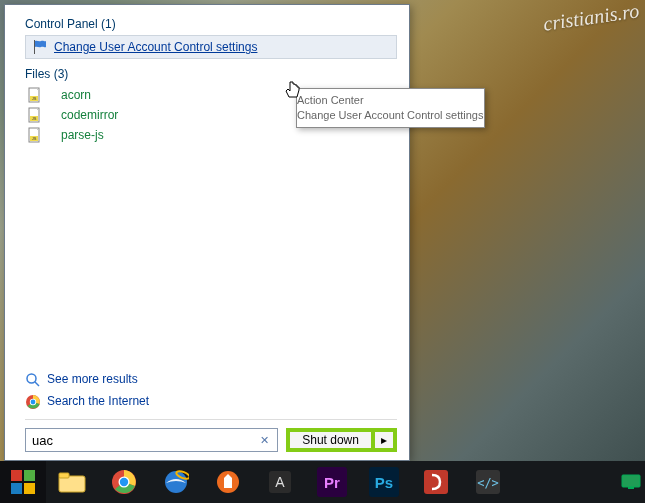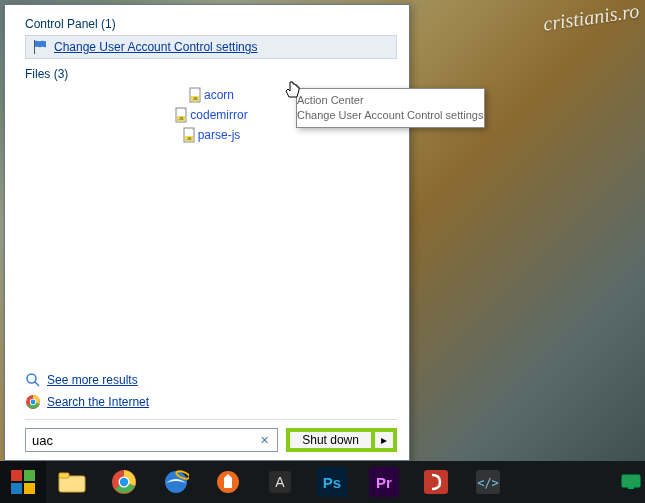--- a/index.html
+++ b/index.html
@@ -5,26 +5,26 @@
   * { box-sizing: border-box; }
   html, body { margin: 0; padding: 0; width: 645px; height: 503px; font-family: "Segoe UI", Tahoma, sans-serif; font-size: 12px; overflow: hidden; }
   .desktop { position: relative; width: 645px; height: 503px; background: linear-gradient(135deg,#6a7a7a 0%, #7a8a7a 10%, #9aa08a 20%, #a08a50 40%, #8a6a30 55%, #5a6a6a 80%, #3a4a4a 100%); }
   .watermark { position: absolute; top: 6px; right: 6px; font-style: italic; color: rgba(255,255,255,0.85); font-size: 20px; transform: rotate(-8deg); text-shadow: 0 1px 2px rgba(0,0,0,0.3); font-family: Georgia, serif; }
 
   .start-panel { position: absolute; left: 4px; top: 4px; width: 406px; height: 457px; background: #fff; border: 1px solid #6b7a8a; box-shadow: 2px 2px 8px rgba(0,0,0,0.3); padding: 10px 12px 8px 20px; display: flex; flex-direction: column; }
   .section-header { color: #003a6a; font-size: 12px; margin: 2px 0 4px 0; }
   .cp-result { display: flex; align-items: center; gap: 6px; background: #e9eef5; border: 1px solid #cdd5de; padding: 3px 6px; margin: 2px 0 8px 0; cursor: pointer; }
   .cp-result a { color: #003a9a; text-decoration: underline; font-size: 12px; }
   .flag-icon svg { width: 16px; height: 16px; display: block; }
-  .file-row { display: flex; align-items: center; gap: 0; padding: 2px 2px; cursor: pointer; color: #1d4ed8; justify-content: center; }
+  .file-row { display: flex; align-items: center; gap: 18px; padding: 2px 2px; cursor: pointer; color: #15803d; }
   .file-icon { width: 16px; height: 16px; }
   .file-icon svg { width: 16px; height: 16px; display: block; }
   .results-area { flex: 1; }
   .bottom-links { margin-top: auto; }
-  .link-row { display: flex; align-items: center; gap: 6px; padding: 3px 0; color: #003a9a; cursor: pointer; text-decoration: underline; }
+  .link-row { display: flex; gap: 6px; padding: 3px 0; color: #003a9a; cursor: pointer; }
   .mag-icon, .chrome-icon { width: 16px; height: 16px; display: inline-block; }
   .mag-icon svg, .chrome-icon svg { width: 16px; height: 16px; display: block; }
   .footer-row { display: flex; gap: 8px; align-items: flex-end; border-top: 1px solid #ddd; padding-top: 8px; margin-top: 6px; }
   .search-box { flex: 1; display: flex; align-items: center; border: 1px solid #8a9ab0; background: #fff; height: 24px; padding: 0 4px; }
   .search-box input { flex: 1; border: none; outline: none; font-size: 13px; font-family: inherit; padding: 0 2px; background: transparent; }
   .clear-x { color: #5577aa; font-size: 11px; padding: 0 4px; cursor: pointer; }
   .shutdown { display: flex; height: 24px; }
   .shutdown button { background: #f5f5f5; border: 4px solid #84cc16; font-size: 12px; font-family: inherit; cursor: pointer; }
   .shutdown .main { padding: 0 12px; border-right: none; }
   .shutdown .arrow { padding: 0 6px; }
@@ -182,24 +182,24 @@
           <path d="M13 5 L17 9 L17 19 L9 19 L9 9 Z" fill="#fff"></path>
         </svg>
     </div>
     <div class="tb-item">
       <svg width="26" height="26" viewBox="0 0 26 26">
           <rect x="2" y="2" width="22" height="22" rx="3" fill="#2b2b2b"></rect>
           <text x="13" y="18" font-size="14" text-anchor="middle" fill="#ddd" font-family="Arial">A</text>
         </svg>
     </div>
     <div class="tb-item">
+      <div class="tb-pr">Pr</div>
+    </div>
+    <div class="tb-item">
       <div class="tb-ps">Ps</div>
-    </div>
-    <div class="tb-item">
-      <div class="tb-pr">Pr</div>
     </div>
     <div class="tb-item">
       <svg width="28" height="28" viewBox="0 0 28 28">
           <rect x="2" y="2" width="24" height="24" rx="3" fill="#c0392b"></rect>
           <path d="M10 7 Q18 7 18 14 Q18 21 10 21" fill="none" stroke="#fff" stroke-width="2.5"></path>
         </svg>
     </div>
     <div class="tb-item">
       <svg width="28" height="28" viewBox="0 0 28 28">
           <rect x="2" y="2" width="24" height="24" rx="3" fill="#333"></rect>

